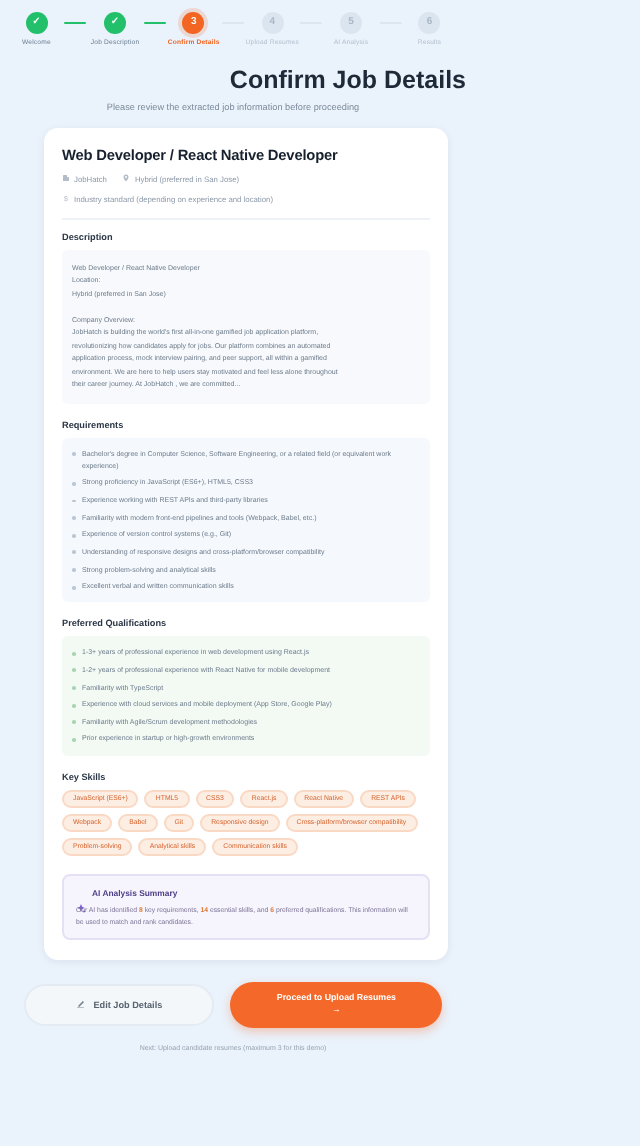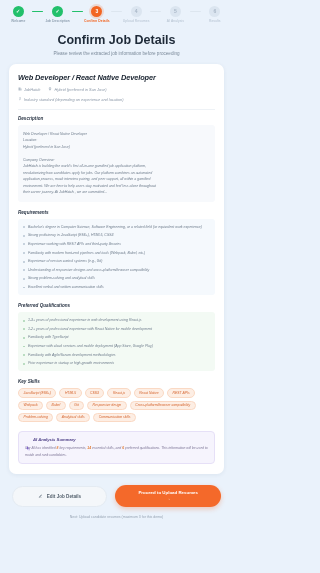--- a/index.html
+++ b/index.html
@@ -31,33 +31,32 @@
   }
   .step-label.done { color: #6b7f93; }
   .step-label.active { color: #f26522; font-weight: bold; }
   .step-label.todo { color: #b3c0cf; }
   .step-bar { height: 1px; width: 13px; margin-top: 5px; border-radius: 1px; }
   .step-bar.done { background: #22c06b; }
   .step-bar.todo { background: #dde6ef; }
 
   
   .page-title {
-    text-align: center; font-size: 12.5px; font-weight: bold;
+    text-align: right; font-size: 12.5px; font-weight: bold;
     color: #1e2a38; margin-top: 9px;
   }
   .page-sub {
     text-align: center; font-size: 4.6px; color: #7b8a9a; margin-top: 4px;
   }
 
   
   .card {
-    margin: 8px 9px 0 9px; background: #fff; border-radius: 7px;
+    margin: 8px 9px 0 22px; background: #fff; border-radius: 7px;
     box-shadow: 0 1px 4px rgba(30,50,80,.07);
     padding: 9px 9px 10px 9px;
-    font-style: italic;
   }
   .job-title { font-size: 7.4px; font-weight: bold; color: #17212e; letter-spacing: -.1px; }
   .meta-row { display: flex; flex-wrap: wrap; gap: 8px; margin-top: 5px; }
   .meta { display: flex; align-items: center; gap: 2px; font-size: 3.9px; color: #8b98a8; }
   .meta-ico { width: 4px; height: 4px; display: inline-block; opacity: .75; }
   .rule { height: 1px; background: #eef2f6; margin: 7px 0 6px 0; }
 
   .section-title { font-size: 4.6px; font-weight: bold; color: #2b3646; margin-bottom: 4px; }
 
   .desc-box {

